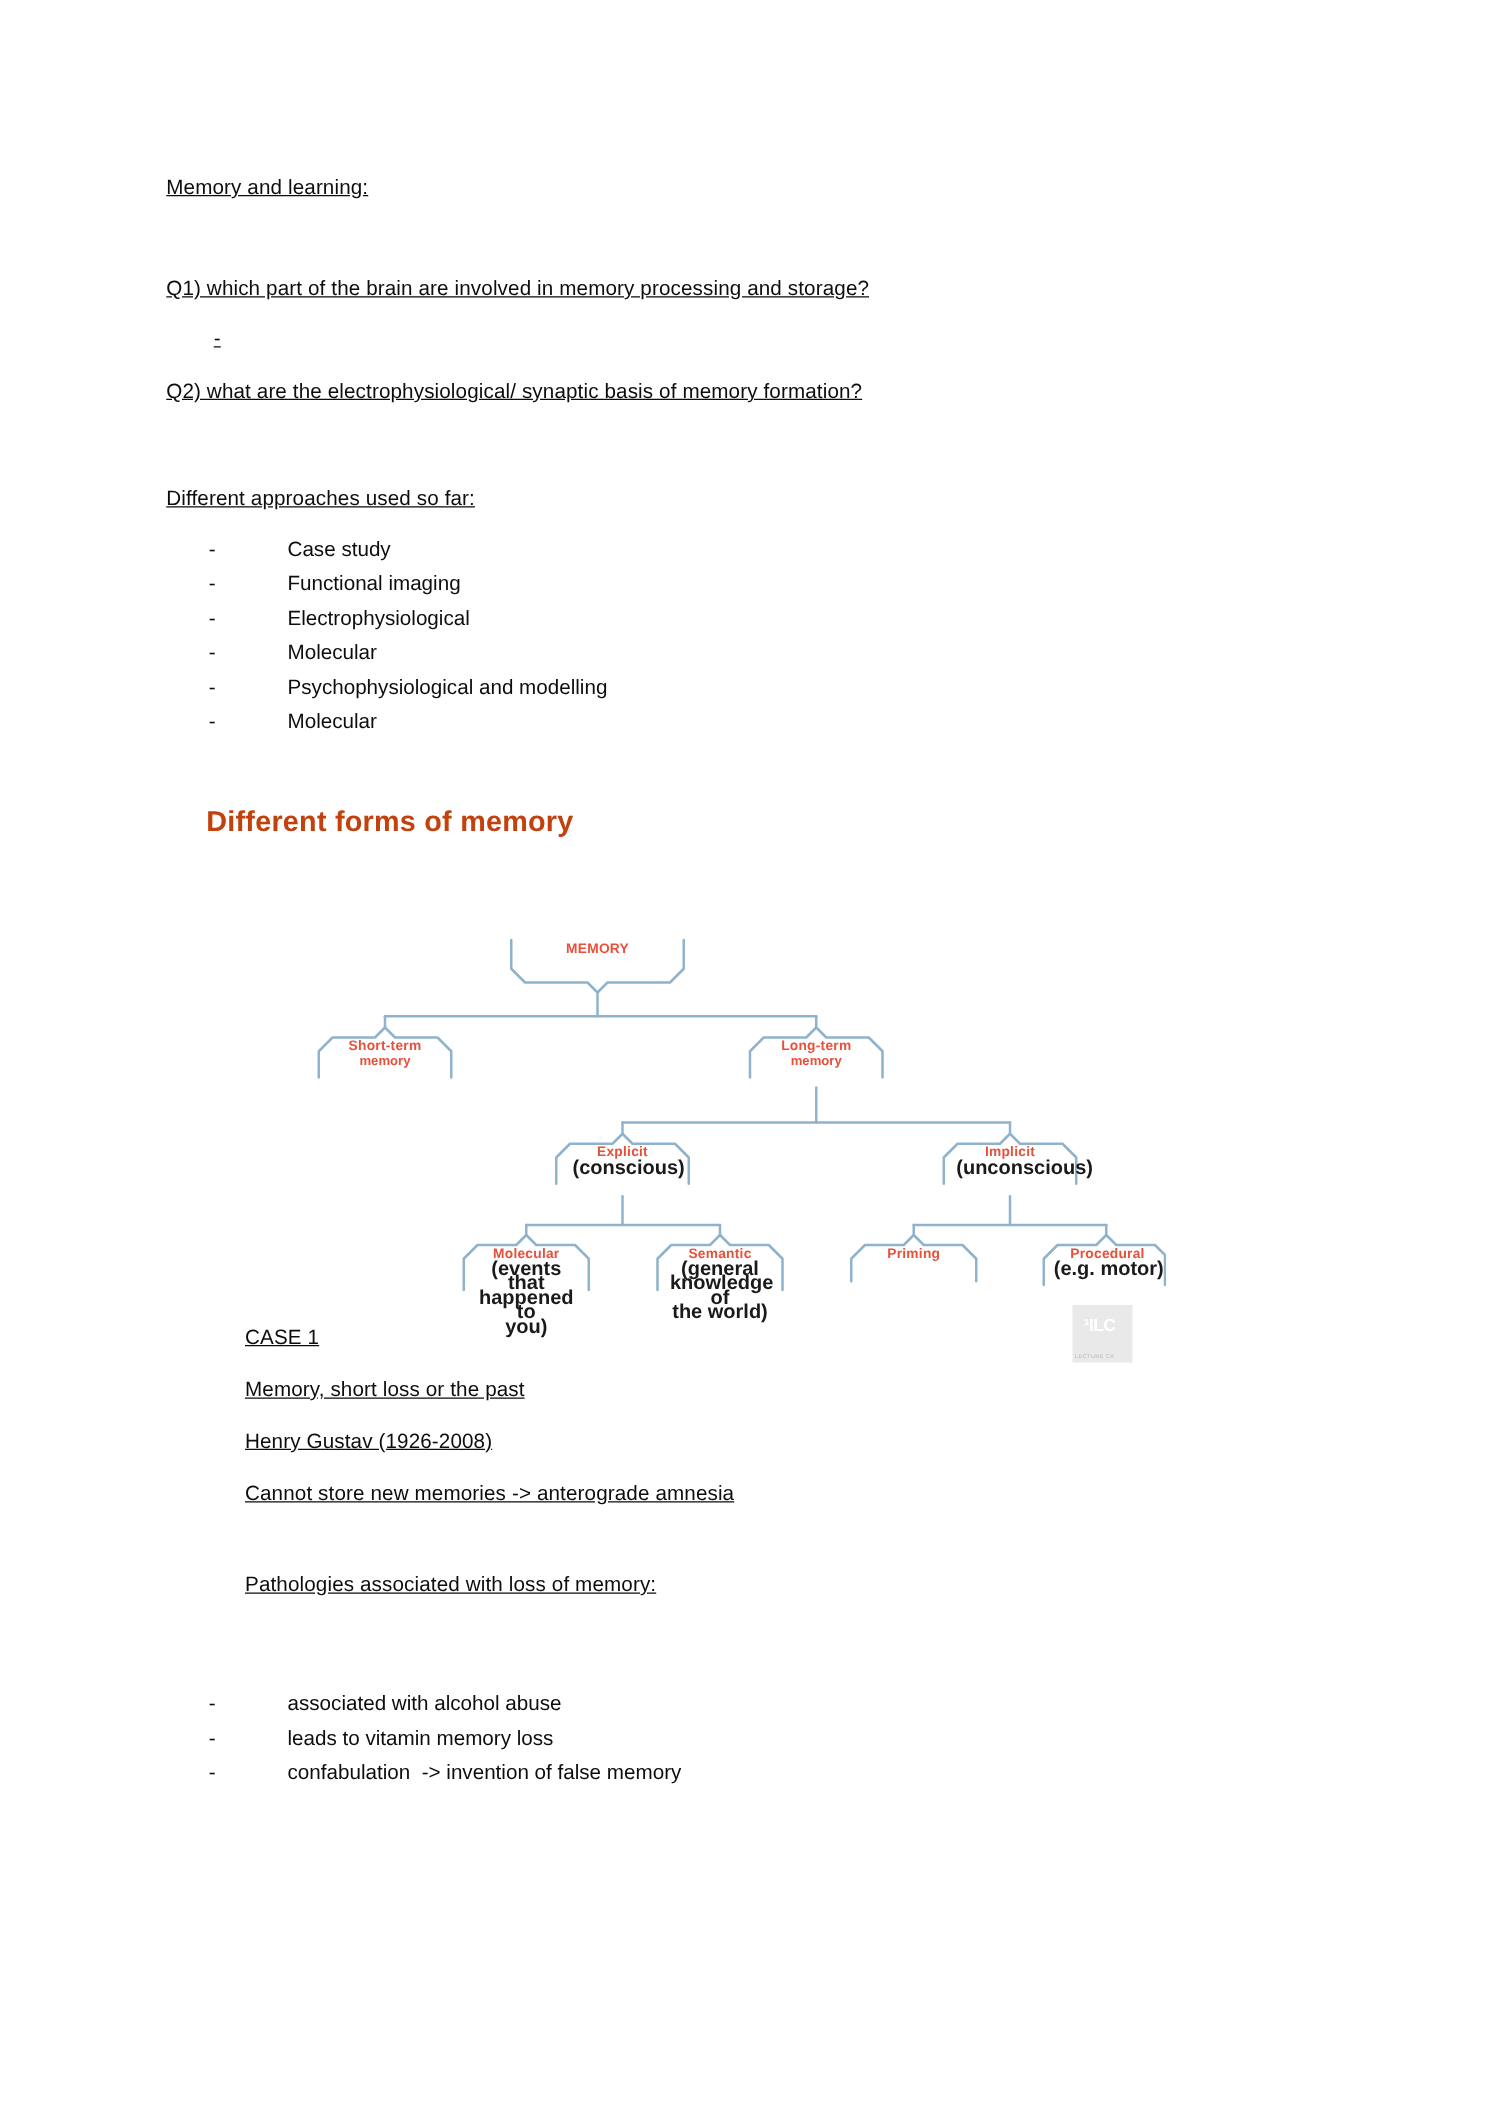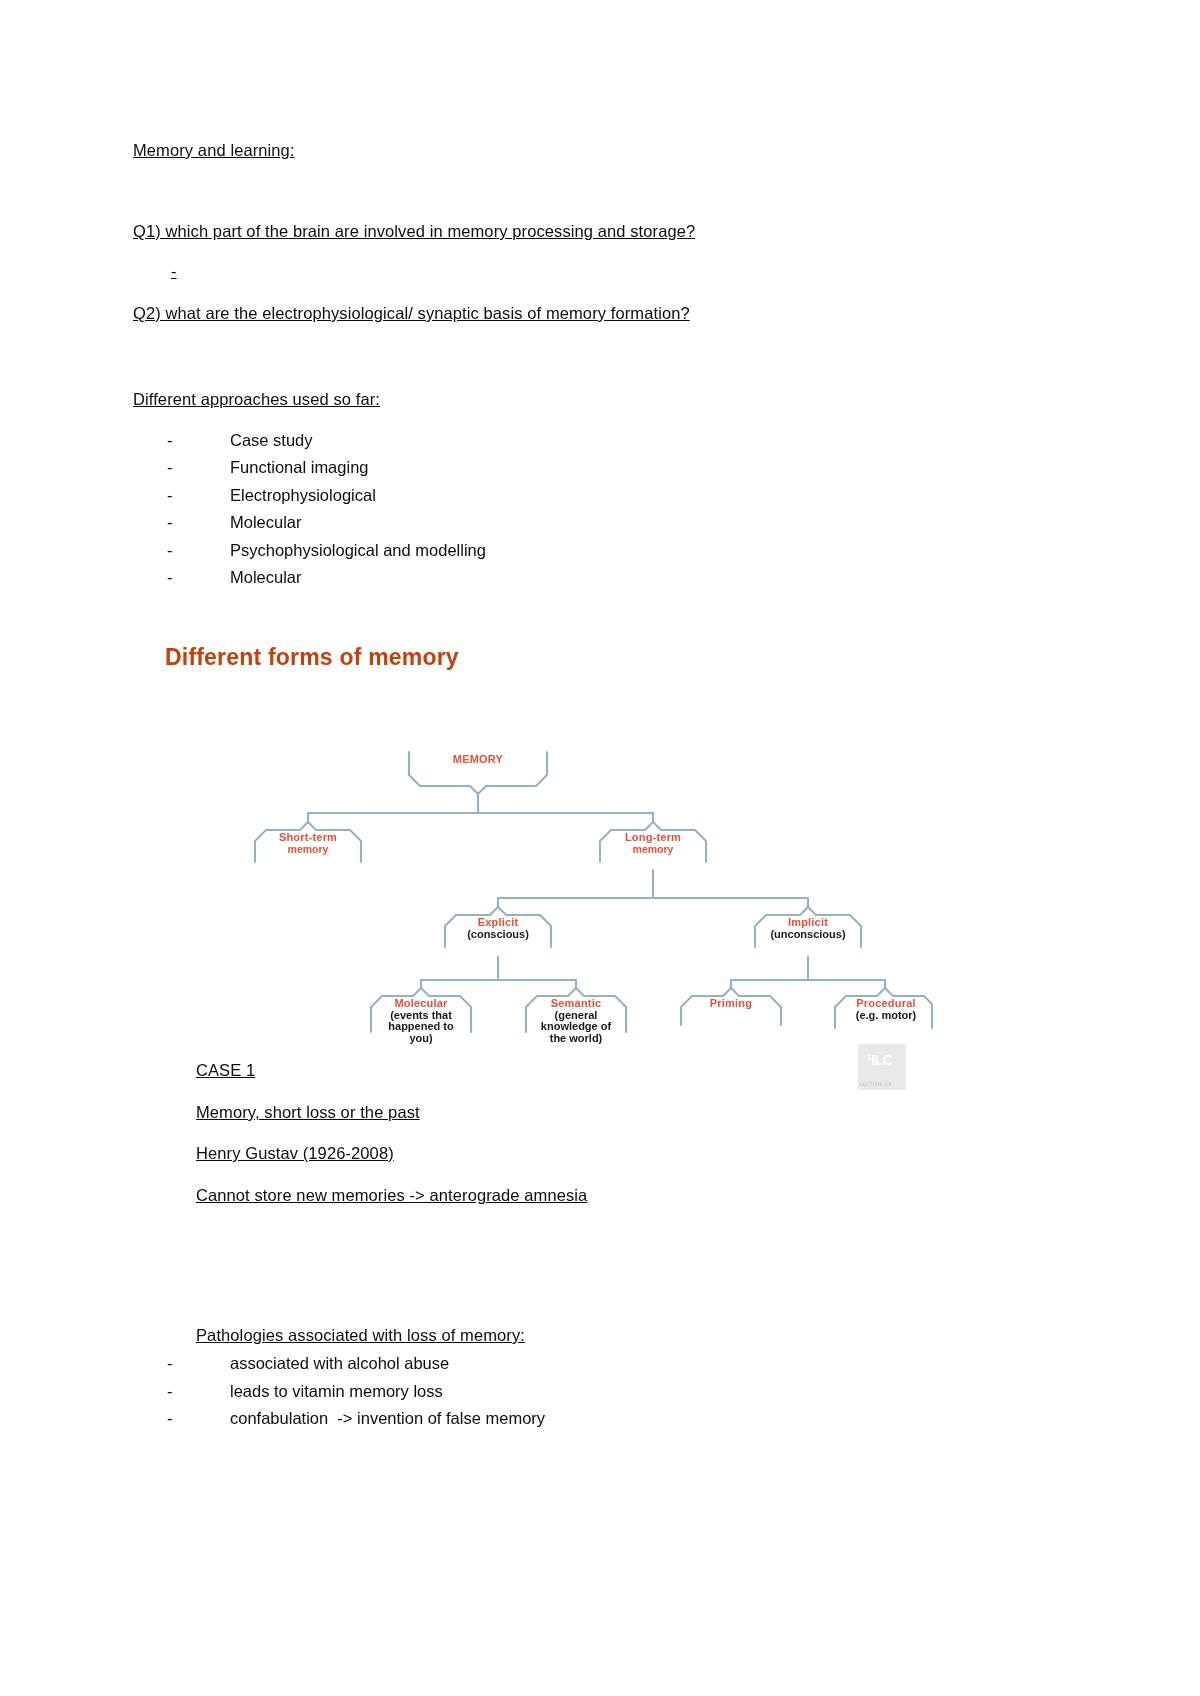--- a/index.html
+++ b/index.html
@@ -97,21 +97,21 @@
   .node .n-main {
     display: block;
     color: #e8503a;
     font-size: 11px;
     font-weight: bold;
     letter-spacing: 0.2px;
   }
   .node .n-sub {
     display: block;
     color: #1a1a1a;
-    font-size: 11px;
+    font-size: 16px;
     font-weight: bold;
   }
   .node .n-sub-red {
     display: block;
     color: #e8503a;
     font-size: 10.5px;
     font-weight: bold;
   }
 
   
@@ -288,21 +288,21 @@
     </div>
 
     <div class="para" style="left:63px; top:1060px;">CASE 1</div>
 
     <div class="para" style="left:63px; top:1102px;">Memory, short loss or the past</div>
 
     <div class="para" style="left:63px; top:1143px;">Henry Gustav (1926-2008)</div>
 
     <div class="para" style="left:63px; top:1185px;">Cannot store new memories -&gt; anterograde amnesia</div>
 
-    <div class="para" style="left:63px; top:1325px;">Pathologies associated with loss of memory:</div>
+    <div class="para" style="left:63px; top:1258px;">Pathologies associated with loss of memory:</div>
 
 
     <div class="bullet" style="left:34px; top:1353px;">
       <span class="dash">-</span>
       <span class="btext">associated with alcohol abuse</span>
     </div>
     <div class="bullet" style="left:34px; top:1381px;">
       <span class="dash">-</span>
       <span class="btext">leads to vitamin memory loss</span>
     </div>

